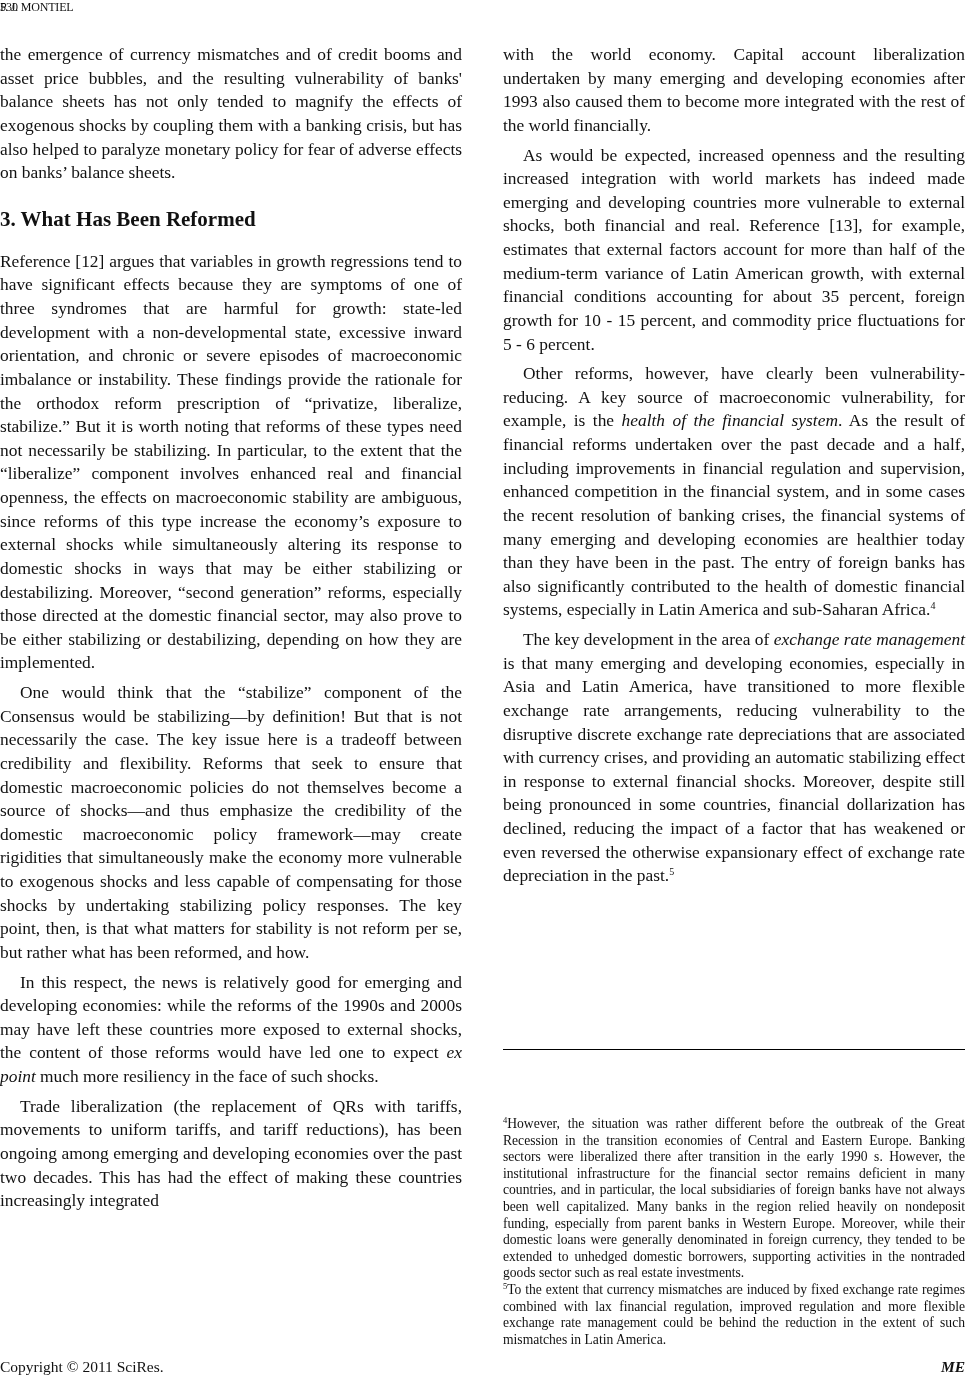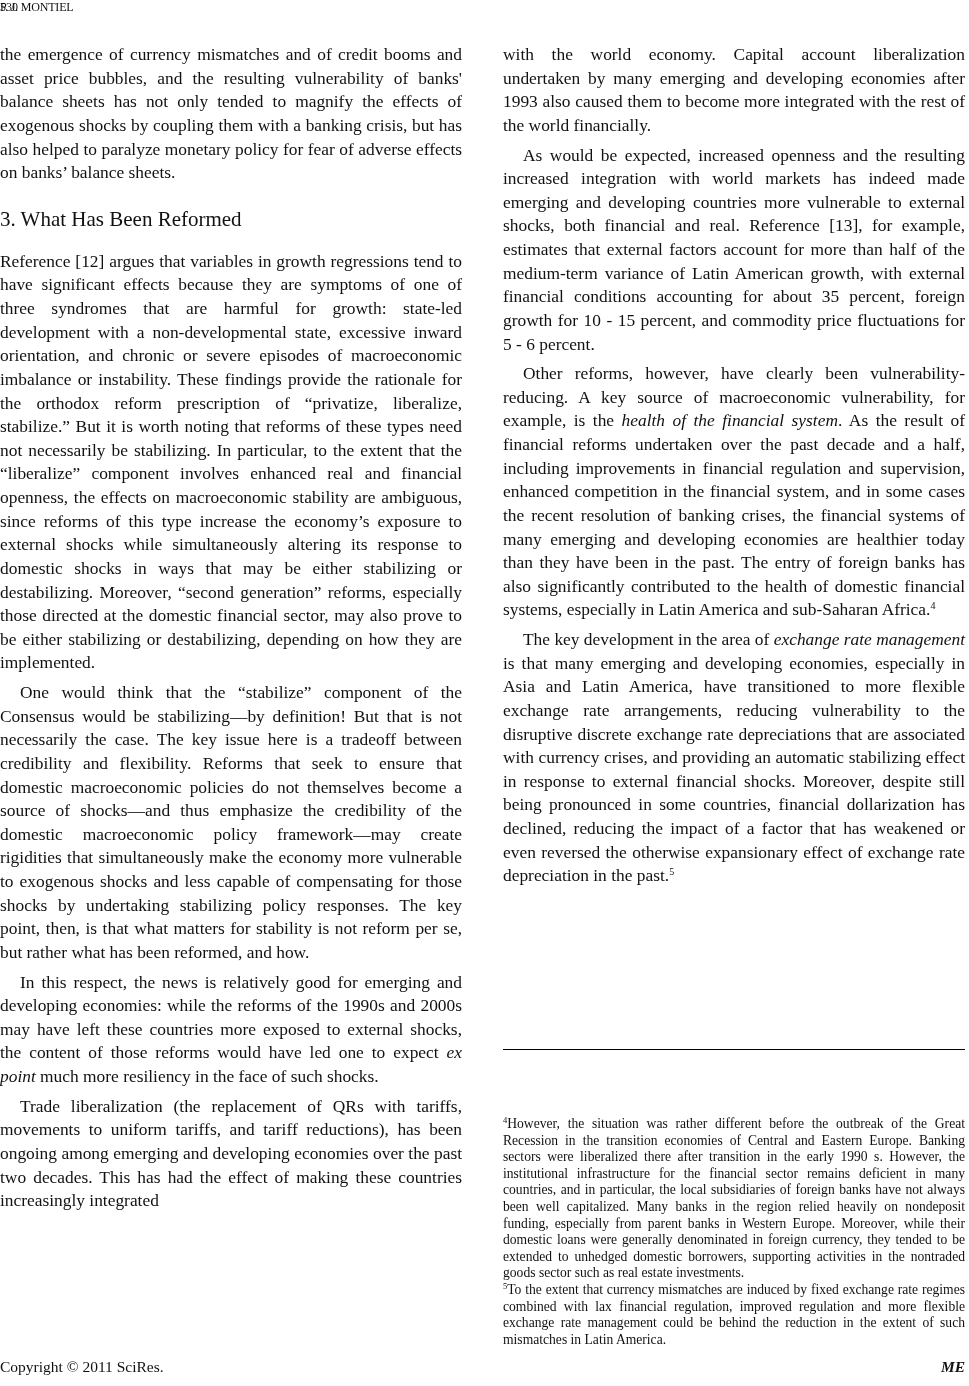--- a/index.html
+++ b/index.html
@@ -13,21 +13,21 @@
   .col { position: absolute; top: 43px; width: 462px; }
   .col.left { left: 0; }
   .col.right { left: 503px; width: 462px; }
   p.body {
     margin: 0; font-size: 17.4px; line-height: 23.62px; text-align: justify;
     hyphens: none;
   }
   p.body.indent { text-indent: 20px; }
   p.body + p.body { margin-top: 6px; }
   h2.section {
-    margin: 21px 0 18px 0; font-size: 21px; font-weight: normal; line-height: 26px;
+    margin: 21px 0 18px 0; font-size: 21px; font-weight: bold; line-height: 26px;
     font-family: "Liberation Serif", serif;
   }
   sup { font-size: 10px; line-height: 0; vertical-align: 6px; }
   .fn-rule { position: absolute; left: 503px; width: 462px; top: 1049px; height: 0; border-top: 1.3px solid #000; }
   .footnotes { position: absolute; left: 503px; width: 462px; top: 1116px; }
   p.fn { margin: 0; font-size: 13.6px; line-height: 16.6px; text-align: justify; }
   p.fn sup { font-size: 8.5px; vertical-align: 5px; }
   .footer { position: absolute; top: 1358px; left: 0; width: 969px; font-size: 15.5px; }
   .footer .copy { position: absolute; left: 0; top: 0; }
   .footer .journal { position: absolute; right: 4px; top: 0; font-style: italic; font-weight: bold; }

